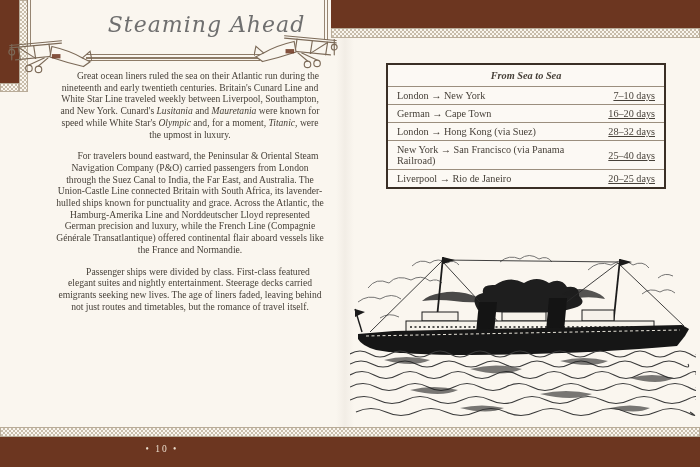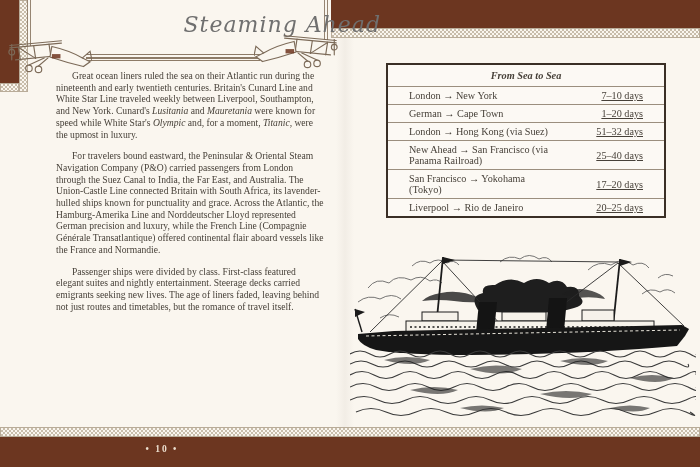--- a/index.html
+++ b/index.html
@@ -22,62 +22,62 @@
   }
   .corner-trim-v{left:19px;top:0;width:9px;height:92px;}
   .corner-trim-h{left:0;top:83px;width:19px;height:9px;}
   .top-band-trim{left:331px;top:28px;width:369px;height:10px;}
   .bottom-trim{left:0;top:427px;width:700px;height:10px;}
   
   .vline{position:absolute;width:2px;border-left:1px solid #968572;border-right:1px solid #968572;}
   .vline-left{left:27px;top:0;height:46px;}
   .vline-right{left:324px;top:0;height:40px;}
   .page-title{
-    position:absolute;left:32px;top:12px;width:349px;text-align:right;
+    position:absolute;left:32px;top:12px;width:349px;text-align:center;
     font-family:"DejaVu Serif",serif;font-style:italic;
     font-size:22px;color:#6f6f6f;letter-spacing:1px;
   }
   .header-rule{
     position:absolute;left:86px;top:54px;width:174px;height:7px;
     border-top:1px solid #8d7b67;border-bottom:1px solid #8d7b67;
     background:linear-gradient(to bottom,transparent 2px,#8d7b67 2px,#8d7b67 4px,transparent 4px);
     box-sizing:border-box;
   }
   .biplane{position:absolute;width:86px;height:46px;}
   .biplane-left{left:6px;top:33px;}
   .biplane-right{left:254px;top:28px;transform:scaleX(-1);}
   
   .text-col{position:absolute;left:40px;top:70px;width:284px;}
   .body-para{
     margin:0 0 10px 16px;font-size:9.6px;line-height:11.7px;
-    text-indent:16px;color:#474139;text-align:left;
+    text-indent:16px;color:#474139;text-align:center;
   }
   .body-para em{font-style:italic;}
   
   .voyage-table{
     position:absolute;left:386px;top:63px;width:280px;
     border-collapse:collapse;background:#fcf9f4;
     border:2px solid #3a2f26;
     font-size:10.2px;color:#474139;
   }
   .voyage-table th{
     font-style:italic;font-weight:bold;text-align:center;
     padding:5px 6px;border-bottom:1px solid #9b8e7e;font-size:10.3px;
   }
   .voyage-table td{
-    padding:3px 21px;border-bottom:1px solid #9b8e7e;line-height:11px;
+    padding:3px 9px;border-bottom:1px solid #9b8e7e;line-height:11px;
   }
   .voyage-table tr:last-child td{border-bottom:none;}
   .cell-duration{text-align:right;white-space:nowrap;text-decoration:underline;}
   
   .ship-illo{position:absolute;left:350px;top:248px;width:346px;height:180px;}
   
   .pageno{
     position:absolute;top:444px;width:200px;text-align:center;
-    color:#ecdfcf;font-size:9.5px;font-weight:bold;letter-spacing:2px;
+    color:#ecdfcf;font-size:9.5px;font-weight:normal;letter-spacing:2px;
   }
   .pageno-left{left:62px;}
   .pageno-right{left:423px;}
   
   .gutter{
     position:absolute;left:336px;top:38px;width:18px;height:389px;
     background:linear-gradient(to right,rgba(0,0,0,0) 0%,rgba(90,70,55,0.05) 50%,rgba(0,0,0,0) 100%);
   }
 </style>
 </head>
@@ -159,37 +159,33 @@
     <tbody>
     <tr>
       <td class="cell-route">London → New York</td>
       <td class="cell-duration">7–10 days</td>
     </tr>
 
 
 
     <tr>
       <td class="cell-route">German → Cape Town</td>
-      <td class="cell-duration">1–20 days</td>
+      <td class="cell-duration">16–20 days</td>
     </tr>
 
     <tr>
       <td class="cell-route">London → Hong Kong (via Suez)</td>
-      <td class="cell-duration">51–32 days</td>
-    </tr>
-
-    <tr>
-      <td class="cell-route">New Ahead → San Francisco (via Panama Railroad)</td>
+      <td class="cell-duration">28–32 days</td>
+    </tr>
+
+    <tr>
+      <td class="cell-route">New York → San Francisco (via Panama Railroad)</td>
       <td class="cell-duration">25–40 days</td>
     </tr>
 
-    <tr>
-      <td class="cell-route">San Francisco → Yokohama (Tokyo)</td>
-      <td class="cell-duration">17–20 days</td>
-    </tr>
 
     <tr>
       <td class="cell-route">Liverpool → Rio de Janeiro</td>
       <td class="cell-duration">20–25 days</td>
     </tr>
   </tbody>
   </table>
 
   <div class="ship-illo">
     <svg viewBox="0 0 346 180" width="346" height="180">

